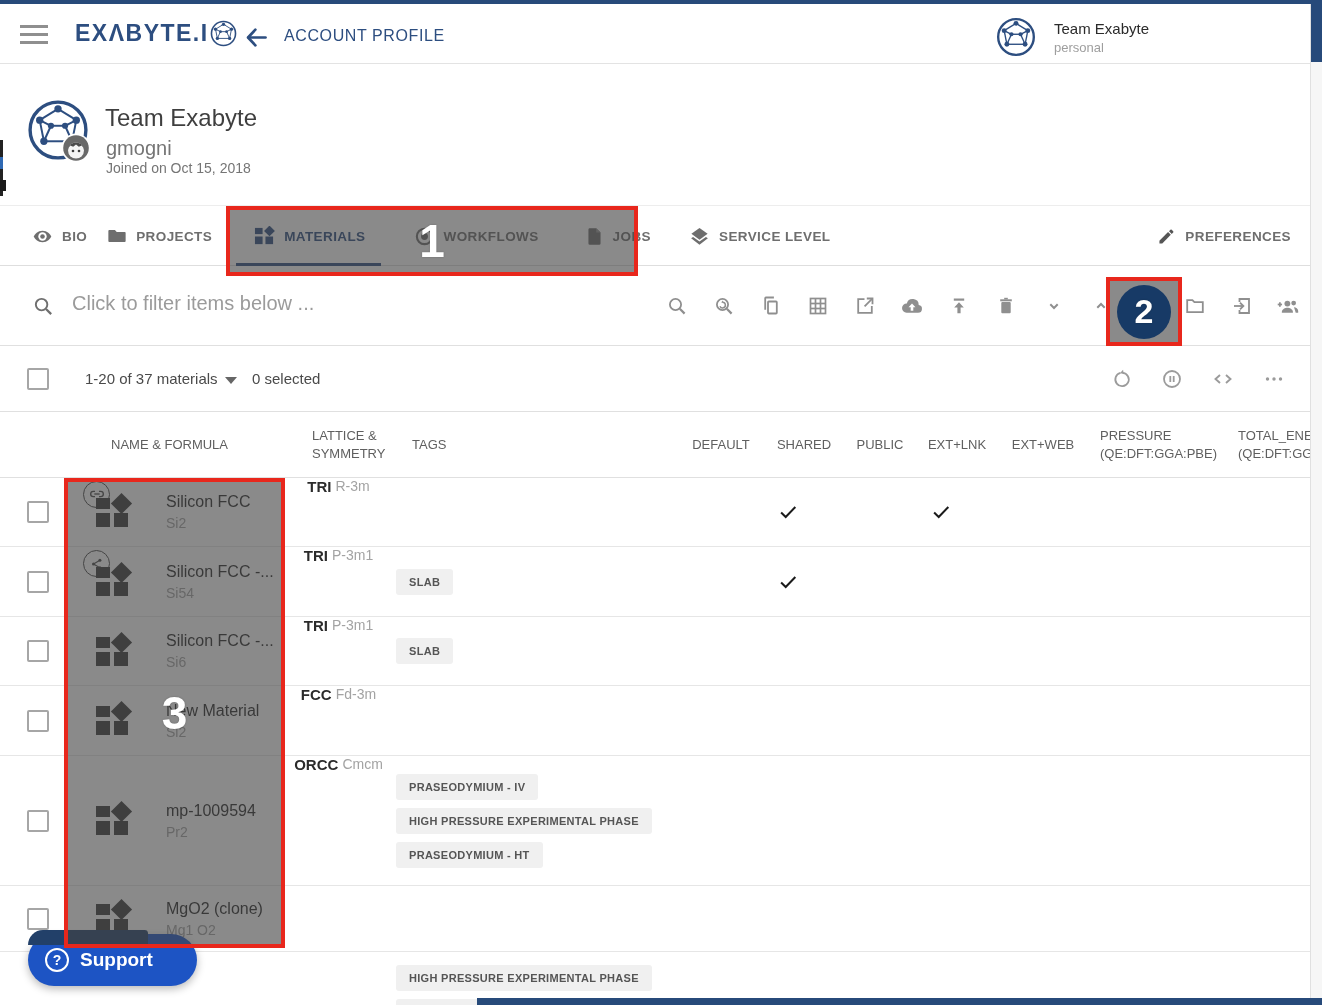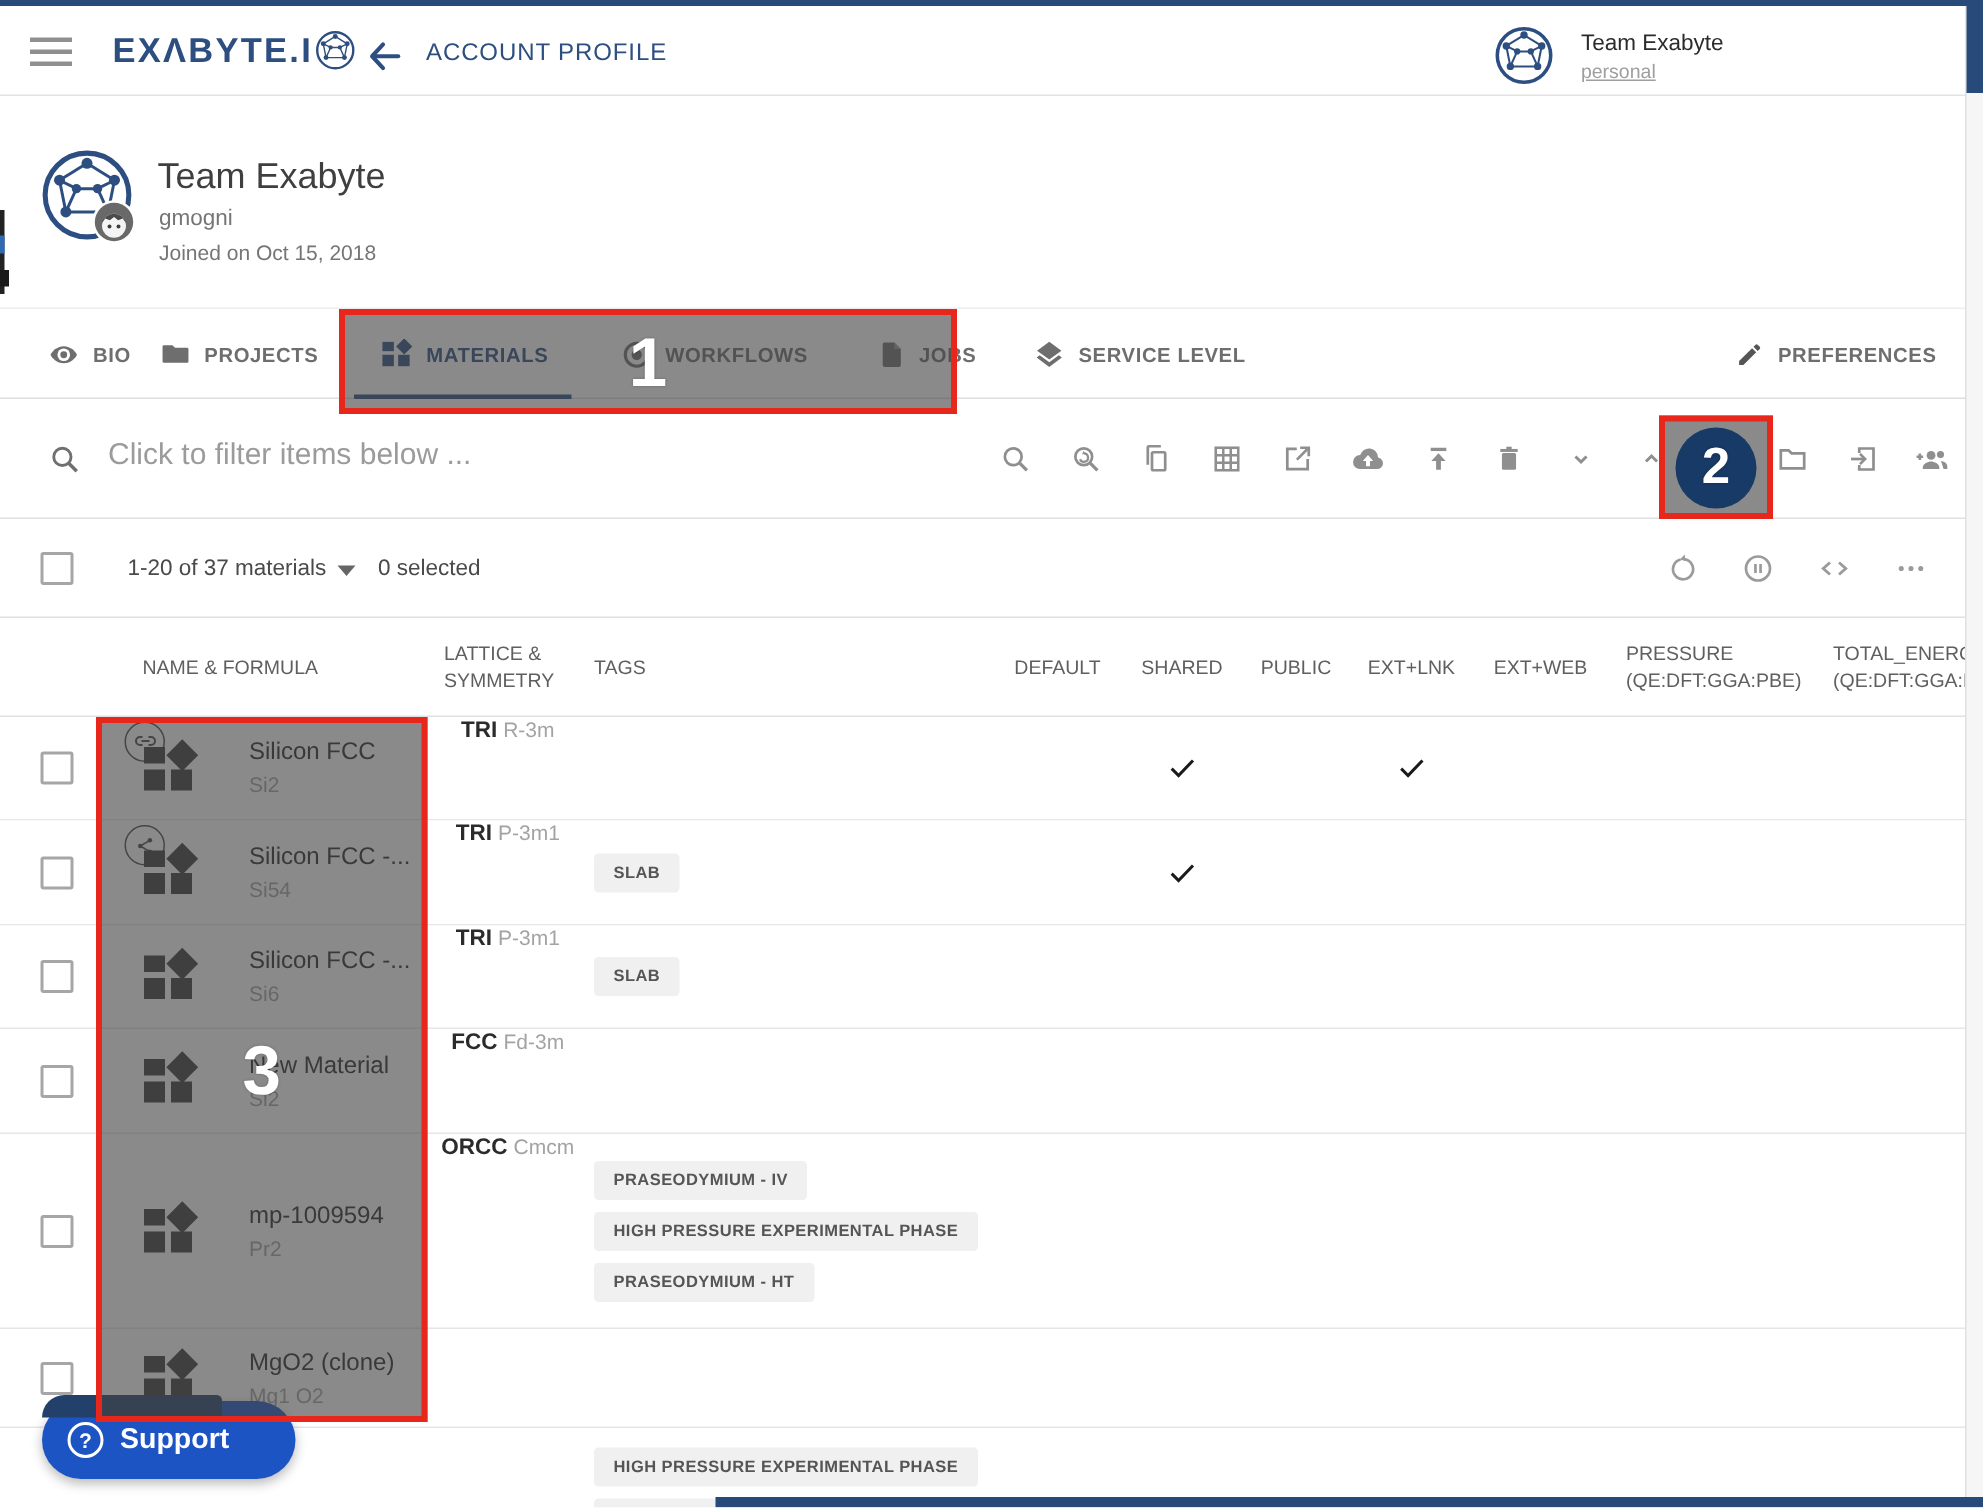--- a/index.html
+++ b/index.html
@@ -12,28 +12,28 @@
   #topbar { left:0; top:0; width:1322px; height:4px; background:#274a7a; }
   #appbar { left:0; top:4px; width:1310px; height:60px; background:#fff; border-bottom:1px solid #e3e3e3; }
   .hamburger { left:20px; top:21px; width:28px; cursor:pointer; }
   .hamburger i { display:block; height:3px; background:#8f8f8f; margin-bottom:5px; }
   .logo { left:75px; top:16px; display:flex; align-items:center; gap:1px; }
   .logo-text { font-size:23px; font-weight:700; letter-spacing:1.5px; color:#2d4e80; }
   .back-arrow { left:243px; top:20px; }
   .appbar-title { left:284px; top:23px; font-size:16px; font-weight:500; letter-spacing:.6px; color:#2d4e80; }
   .appbar-account { right:161px; top:13px; display:flex; align-items:center; gap:18px; left:auto; }
   .appbar-account .who .nm1 { font-size:15px; color:#2b2b2b; }
-  .appbar-account .who .nm2 { font-size:13px; color:#9e9e9e; margin-top:3px;text-decoration:underline; }
+  .appbar-account .who .nm2 { font-size:13px; color:#9e9e9e; margin-top:3px; }
 
   
   #profile { left:0; top:64px; width:1310px; height:141px; background:#fff; }
   .big-avatar { left:27px; top:35px; width:62px; height:62px; }
   .face-badge { left:61px; top:69px; width:30px; height:30px; }
   .profile-name { left:105px; top:40px; font-size:24px; color:#3f3f3f; }
-  .profile-user { left:106px; top:73px; font-size:15px; color:#757575; }
+  .profile-user { left:106px; top:73px; font-size:20px; color:#757575; }
   .profile-joined { left:106px; top:96px; font-size:14px; color:#757575; }
   .edge-a1 { left:0; top:76px; width:3px; height:56px; background:#222; }
   .edge-a2 { left:0; top:93px; width:3px; height:12px; background:#2f69b3; }
   .edge-a3 { left:0; top:116px; width:6px; height:11px; background:#1a1a1a; }
 
   
   #tabs { left:0; top:205px; width:1310px; height:61px; background:#fff; border-top:1px solid #ededed; border-bottom:1px solid #dedede; }
   .tabrow { position:absolute; left:32px; top:0; height:60px; display:flex; align-items:center; }
   .tab { display:flex; align-items:center; gap:9px; font-size:13.5px; font-weight:700; letter-spacing:.4px; color:#6e6e6e; cursor:pointer; white-space:nowrap; }
   .tab.sel { color:#2d4e80; }
@@ -51,21 +51,21 @@
   #countrow { left:0; top:346px; width:1310px; height:66px; background:#fff; border-bottom:1px solid #e0e0e0; }
   .cbx { display:inline-block; width:22px; height:22px; border:2px solid #a6a6a6; border-radius:2px; background:#fff; cursor:pointer; }
   .count-cbx { left:27px; top:22px; }
   .count-text { left:85px; top:24px; font-size:15px; color:#4a4a4a; }
   .count-caret { left:225px; top:31px; width:0; height:0; border-left:6px solid transparent; border-right:6px solid transparent; border-top:7px solid #666; cursor:pointer; }
   .sel-text { left:252px; top:24px; font-size:15px; color:#4a4a4a; }
   .count-icons { right:24px; top:0; left:auto; height:66px; display:flex; align-items:center; gap:26px; }
   .count-icons .ticon { cursor:pointer; }
 
   
-  #thead { left:0; top:412px; width:1310px; height:66px; background:#fff; border-bottom:1px solid #e0e0e0; display:flex; align-items:center; font-size:13px; color:#5f5f5f; line-height:18px; }
+  #thead { left:0; top:412px; width:1310px; height:66px; background:#fff; border-bottom:1px solid #e0e0e0; display:flex; align-items:center; font-size:13px; color:#5f5f5f; line-height:18px;padding-left:16px; }
   .c0{width:66px;flex:none}.c1{width:219px;flex:none}.c2{width:96px;flex:none}.c3{width:280px;flex:none}
   .c4{width:88px;flex:none}.c5{width:78px;flex:none}.c6{width:74px;flex:none}.c7{width:80px;flex:none}
   .c8{width:92px;flex:none}.c9{width:138px;flex:none}.c10{flex:1;min-width:0}
   .hcell-pad1{padding-left:29px}.hcell-pad2{padding-left:11px}.hcell-pad3{padding-left:15px}
   .hc-center{text-align:center}
   #tbody { left:0; top:478px; width:1310px; }
   .trow { display:flex; align-items:stretch; border-bottom:1px solid #e6e6e6; background:#fff; }
   .cell-check { display:flex; align-items:center; }
   .cell-check .cbx { margin-left:27px; }
   .cell-name { display:flex; align-items:center; padding-left:29px; }

